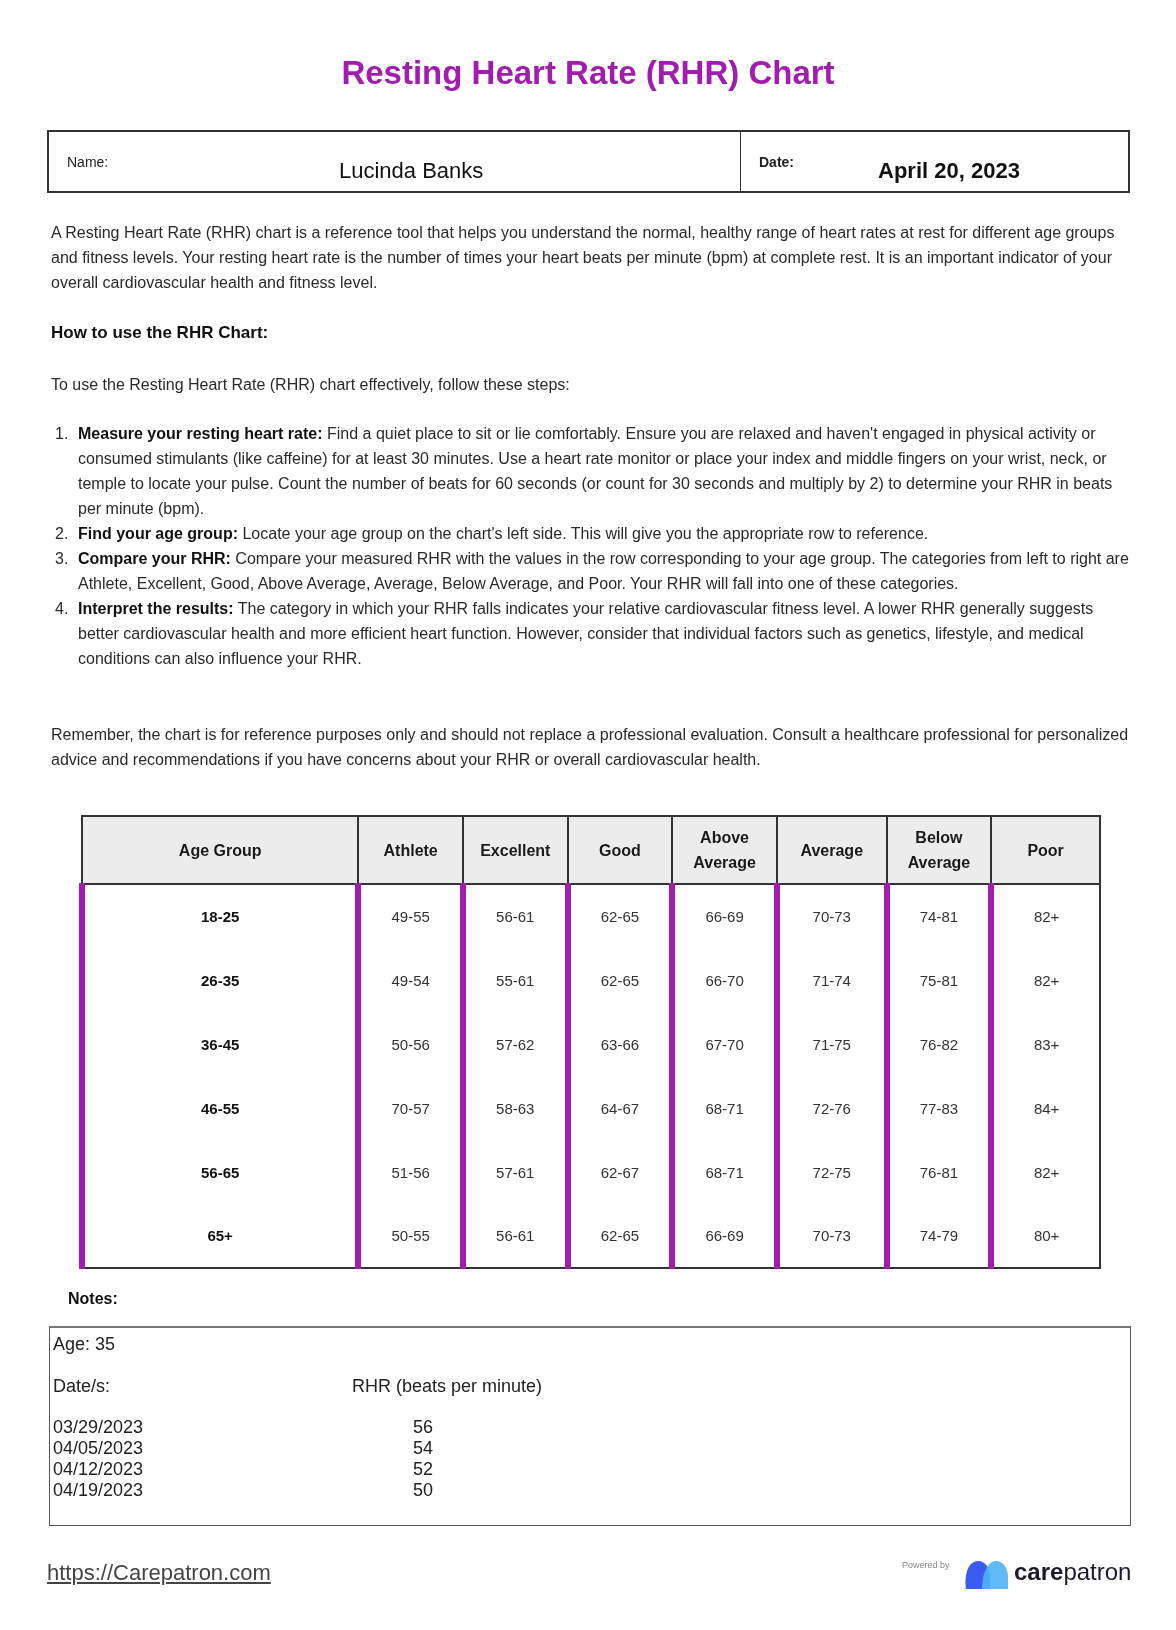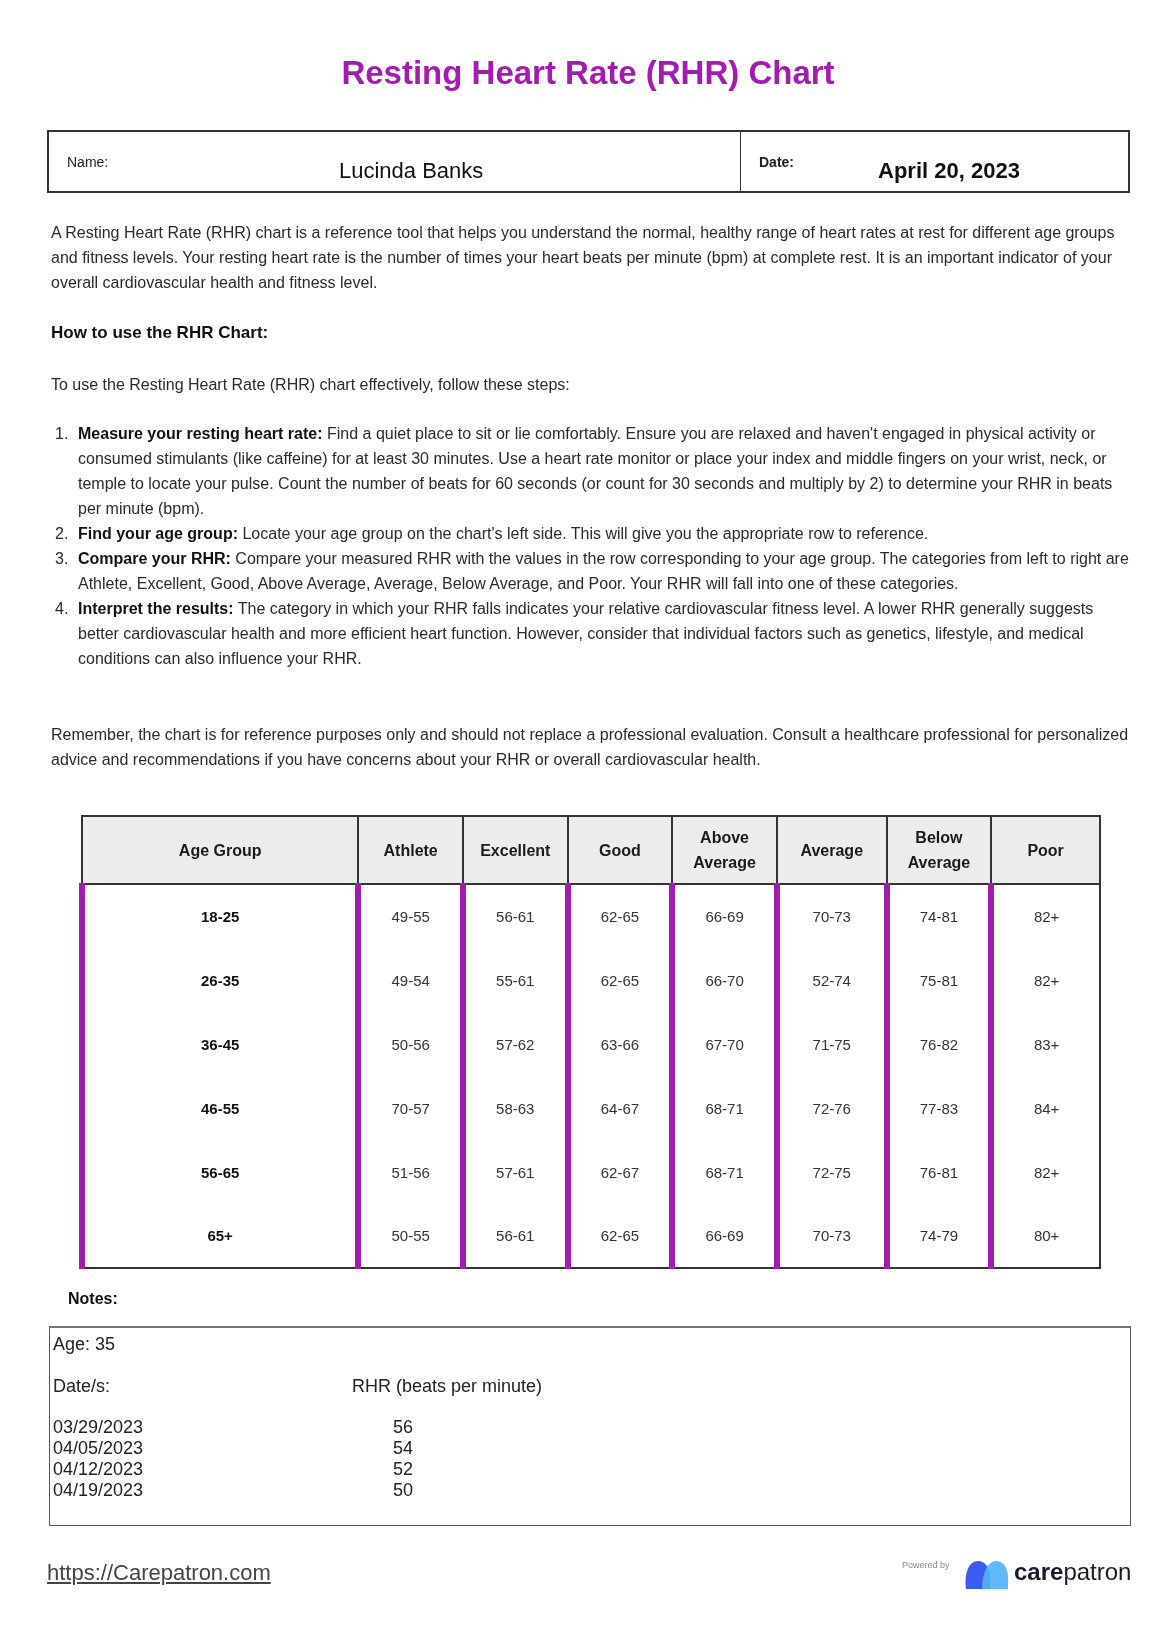--- a/index.html
+++ b/index.html
@@ -56,21 +56,21 @@
   .notes-box {
     position: absolute; top: 1326px; left: 49px; width: 1082px; height: 200px;
     border: 1px solid #555; border-top: 2px solid #777;
   }
   .notes-box .n { position: absolute; font-size: 18px; color: #222; }
   .n.age { top: 6px; left: 3px; }
   .n.dates-h { top: 48px; left: 3px; }
   .n.rhr-h { top: 48px; left: 302px; }
   .rec-row { position: absolute; left: 3px; width: 600px; font-size: 18px; color: #222; height: 22px; }
   .rec-row .d { position: absolute; left: 0; }
-  .rec-row .v { position: absolute; left: 340px; }
+  .rec-row .v { position: absolute; left: 360px; }
 
   .footer-link { position: absolute; top: 1560px; left: 47px; font-size: 22px; color: #444; text-decoration: underline; }
   .powered { position: absolute; top: 1560px; left: 902px; font-size: 9px; color: #888; }
   .logo { position: absolute; top: 1555px; left: 962px; width: 48px; height: 36px; }
   .brand { position: absolute; top: 1558px; left: 1014px; font-size: 24px; color: #1a1a2e; }
   .brand b { font-weight: bold; }
 </style>
 </head>
 <body>
 
@@ -135,21 +135,21 @@
         <td>70-73</td>
         <td>74-81</td>
         <td>82+</td>
       </tr>
       <tr>
         <td class="age">26-35</td>
         <td>49-54</td>
         <td>55-61</td>
         <td>62-65</td>
         <td>66-70</td>
-        <td>52-74</td>
+        <td>71-74</td>
         <td>75-81</td>
         <td>82+</td>
       </tr>
       <tr>
         <td class="age">36-45</td>
         <td>50-56</td>
         <td>57-62</td>
         <td>63-66</td>
         <td>67-70</td>
         <td>71-75</td>

